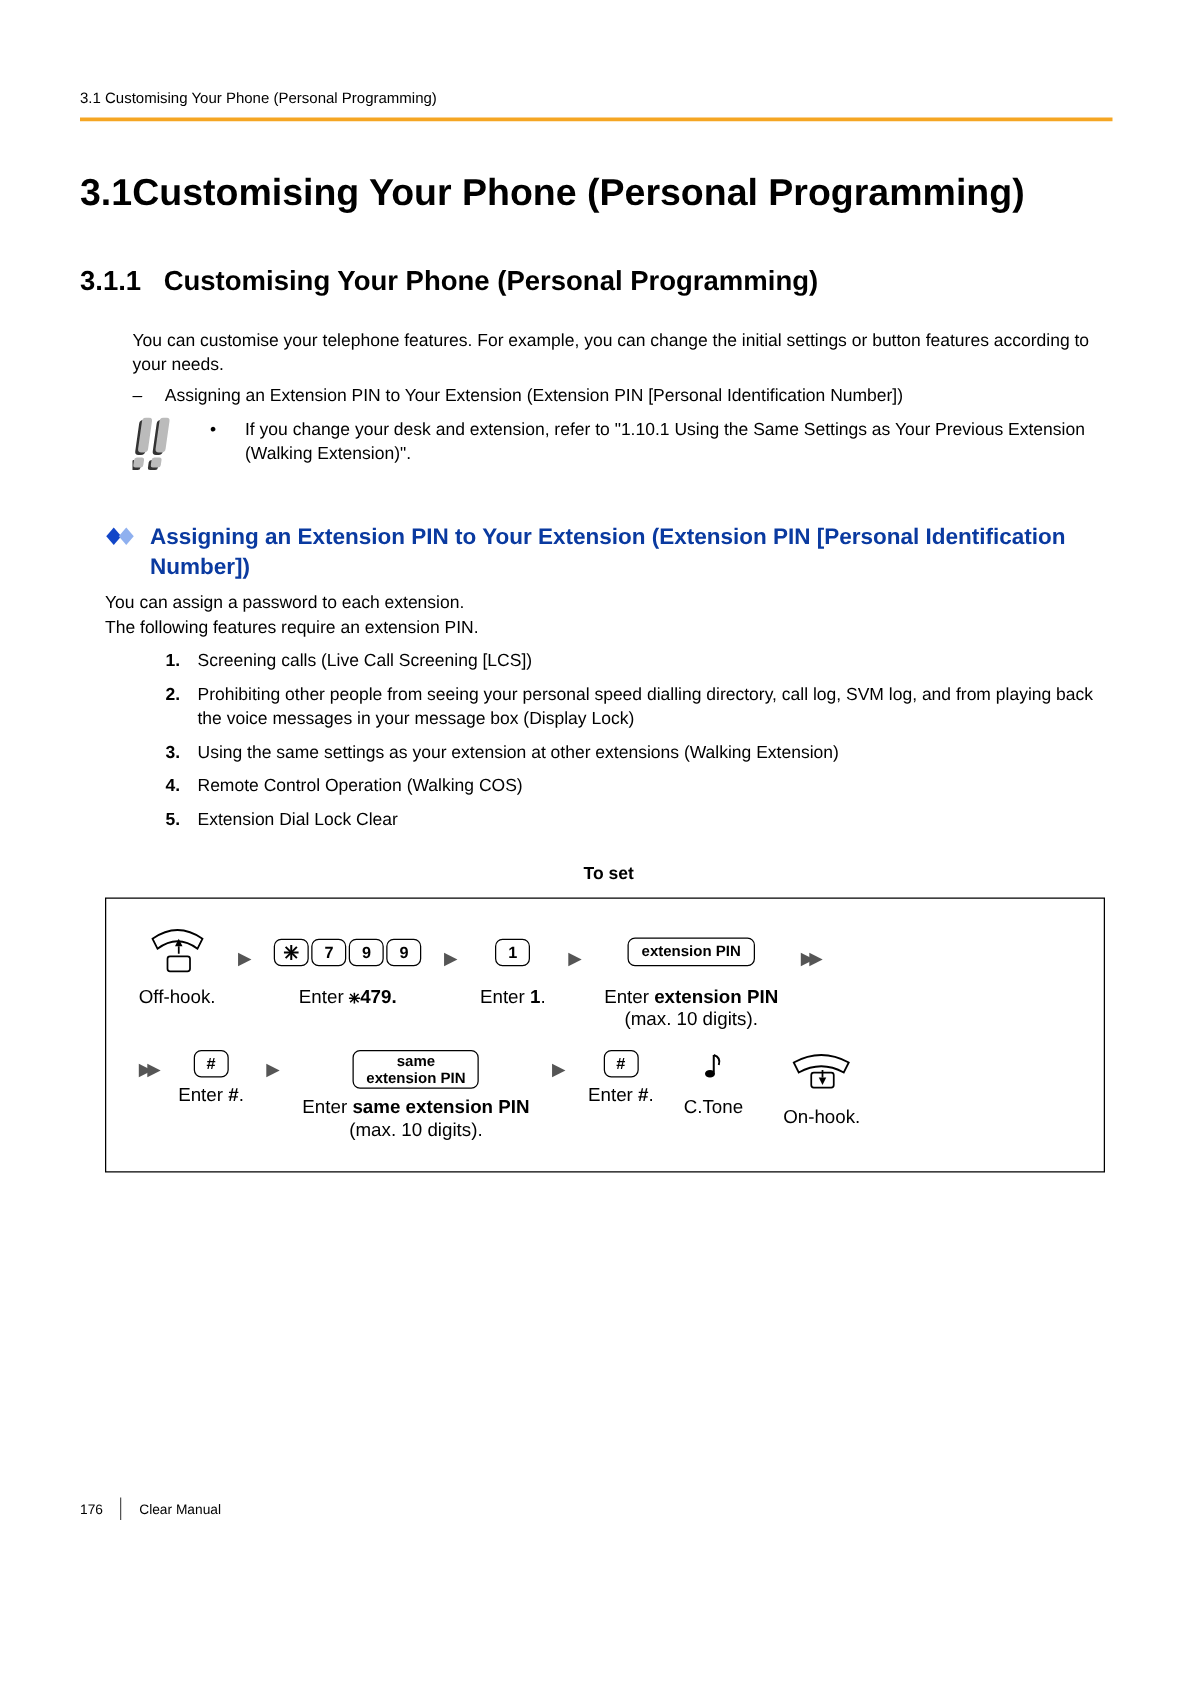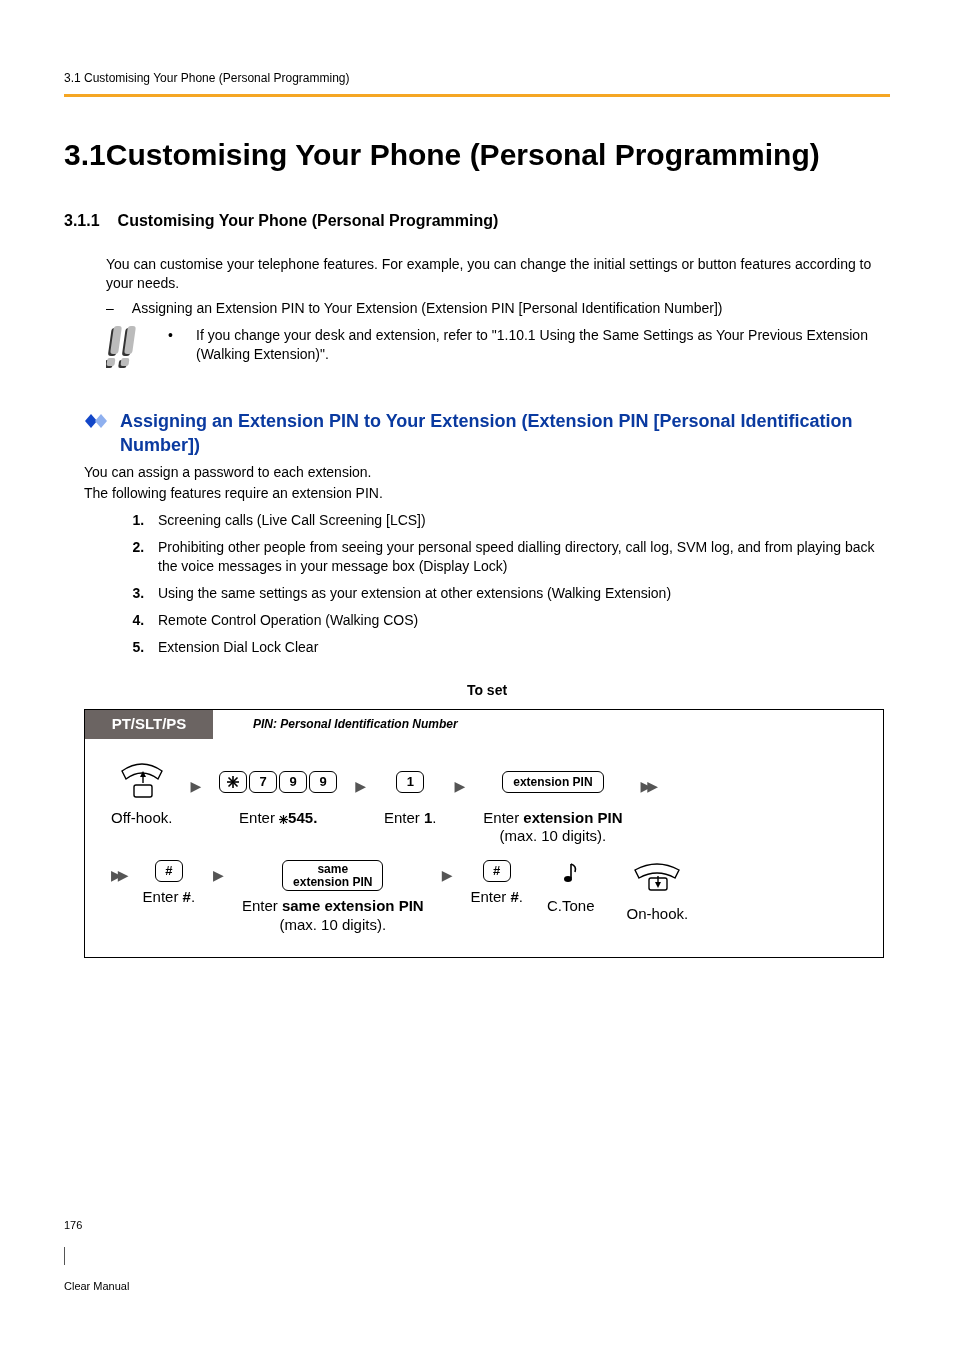--- a/index.html
+++ b/index.html
@@ -22,21 +22,21 @@
   }
   h1.sec-title {
     font-size: 30px;
     font-weight: bold;
     margin-bottom: 34px;
     display: flex;
     align-items: flex-start;
   }
   h1.sec-title .num { flex: 0 0 auto; }
   h2.subsec-title {
-    font-size: 16px;
+    font-size: 22px;
     font-weight: bold;
     margin-bottom: 24px;
     display: flex;
     gap: 18px;
   }
   .intro { margin-left: 42px; margin-bottom: 6px; }
   .dash-item { margin-left: 42px; display: flex; gap: 18px; margin-bottom: 8px; }
   .note-row { margin-left: 42px; display: flex; gap: 24px; margin-top: 6px; margin-bottom: 34px; align-items: flex-start; }
   .note-icon { flex: 0 0 38px; }
   .note-body { flex: 1; display: flex; gap: 20px; }
@@ -112,23 +112,22 @@
     text-align: center;
     background: #fff;
   }
   .key-wide.two-line { line-height: 1.05; }
   .icon-holder { height: 42px; display:flex; align-items:center; justify-content:center; }
   .footer {
     position: relative;
     margin-top: 260px;
     font-size: 11px;
     display: flex;
-    align-items: flex-start;
+    align-items: flex-end;
     gap: 14px;
-    flex-direction: column;
   }
   .footer .divider { width: 1px; height: 18px; background: #555; }
 </style>
 </head>
 <body>
 
 <div class="running-header">3.1 Customising Your Phone (Personal Programming)</div>
 
 <h1 class="sec-title">
   <span class="num">3.1</span>
@@ -187,24 +186,20 @@
   <li>Screening calls (Live Call Screening [LCS])</li>
   <li>Prohibiting other people from seeing your personal speed dialling directory, call log, SVM log, and from playing back the voice messages in your message box (Display Lock)</li>
   <li>Using the same settings as your extension at other extensions (Walking Extension)</li>
   <li>Remote Control Operation (Walking COS)</li>
   <li>Extension Dial Lock Clear</li>
 </ol>
 
 <div class="to-set">To set</div>
 
 <div class="panel">
-  <div class="panel-top">
-    <div class="badge">PT/SLT/PS</div>
-    <div class="pin-expand">PIN: Personal Identification Number</div>
-  </div>
 
   <div class="flow-row">
 
     <div class="step">
       <span class="icon-holder">
         <svg width="52" height="42" viewBox="0 0 52 42">
           <path d="M6 10 Q26 -4 46 10 L42 18 Q26 6 10 18 Z" fill="none" stroke="#000" stroke-width="1.4"></path>
           <rect x="18" y="24" width="18" height="12" rx="2" fill="none" stroke="#000" stroke-width="1.4"></rect>
           <path d="M27 22 L27 16" stroke="#000" stroke-width="1.4"></path>
           <polygon points="24,16 30,16 27,10" fill="#000"></polygon>
@@ -232,21 +227,21 @@
         <span class="key">9</span>
       </div>
       <div class="step-caption">
         <span>Enter </span><svg width="9" height="9" viewBox="0 0 12 12" style="vertical-align:-1px">
             <g stroke="#000" stroke-width="1.6">
               <line x1="6" y1="0" x2="6" y2="12"></line>
               <line x1="0" y1="6" x2="12" y2="6"></line>
               <line x1="1.5" y1="1.5" x2="10.5" y2="10.5"></line>
               <line x1="10.5" y1="1.5" x2="1.5" y2="10.5"></line>
             </g>
-          </svg><b>545.</b>
+          </svg><b>479.</b>
       </div>
     </div>
 
     <span class="arrow">▶</span>
 
     <div class="step">
       <span class="icon-holder">
           <span class="key">1</span>
         </span>
       <div class="step-caption">

